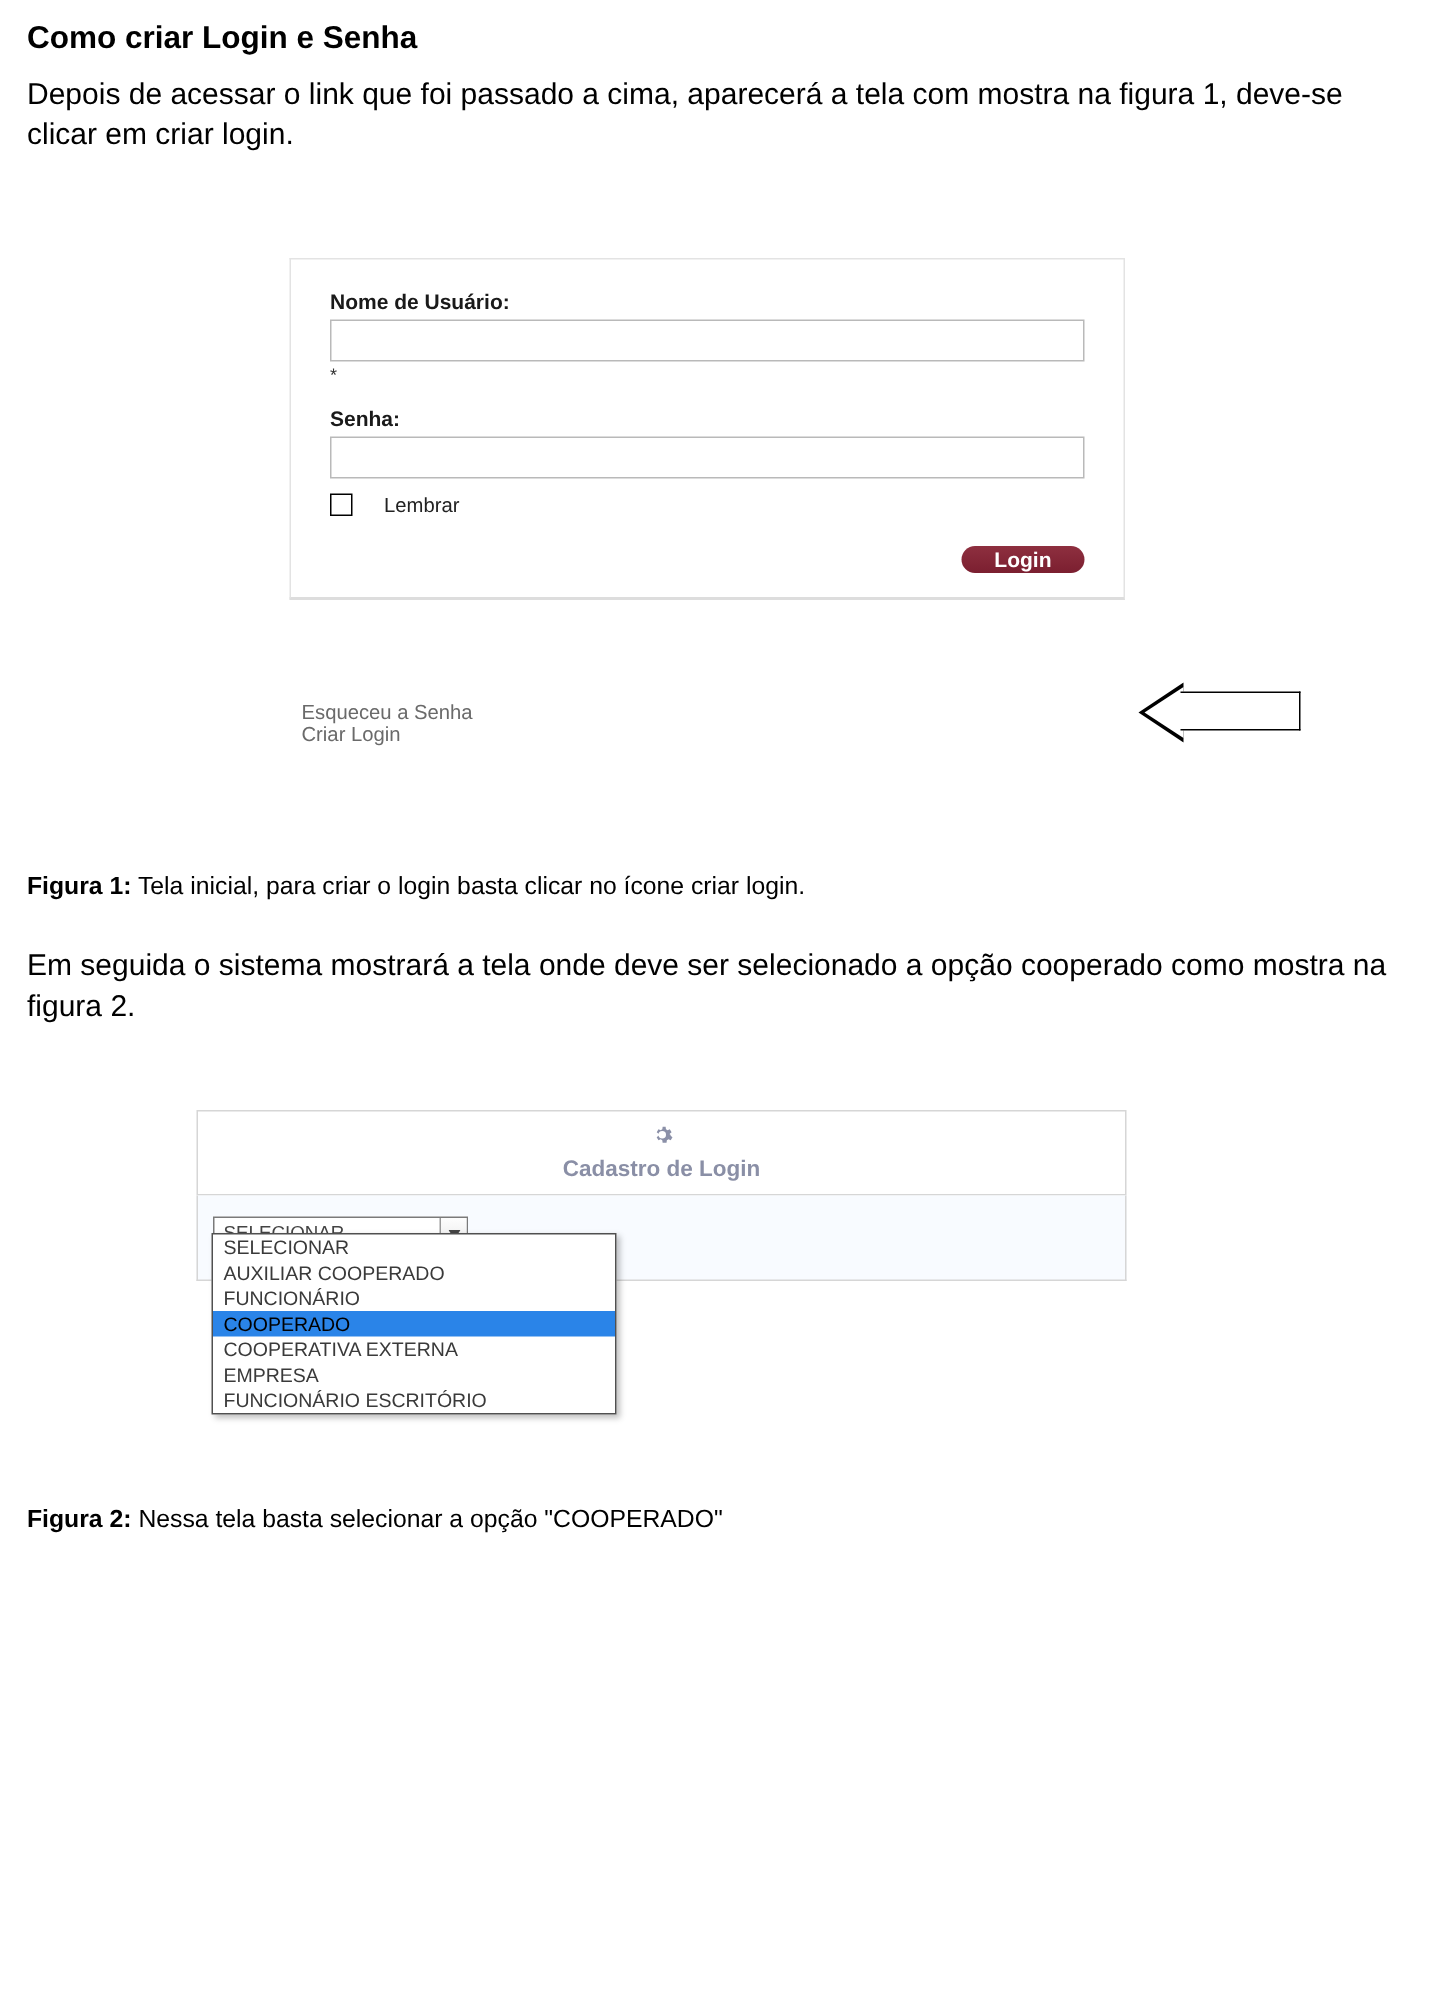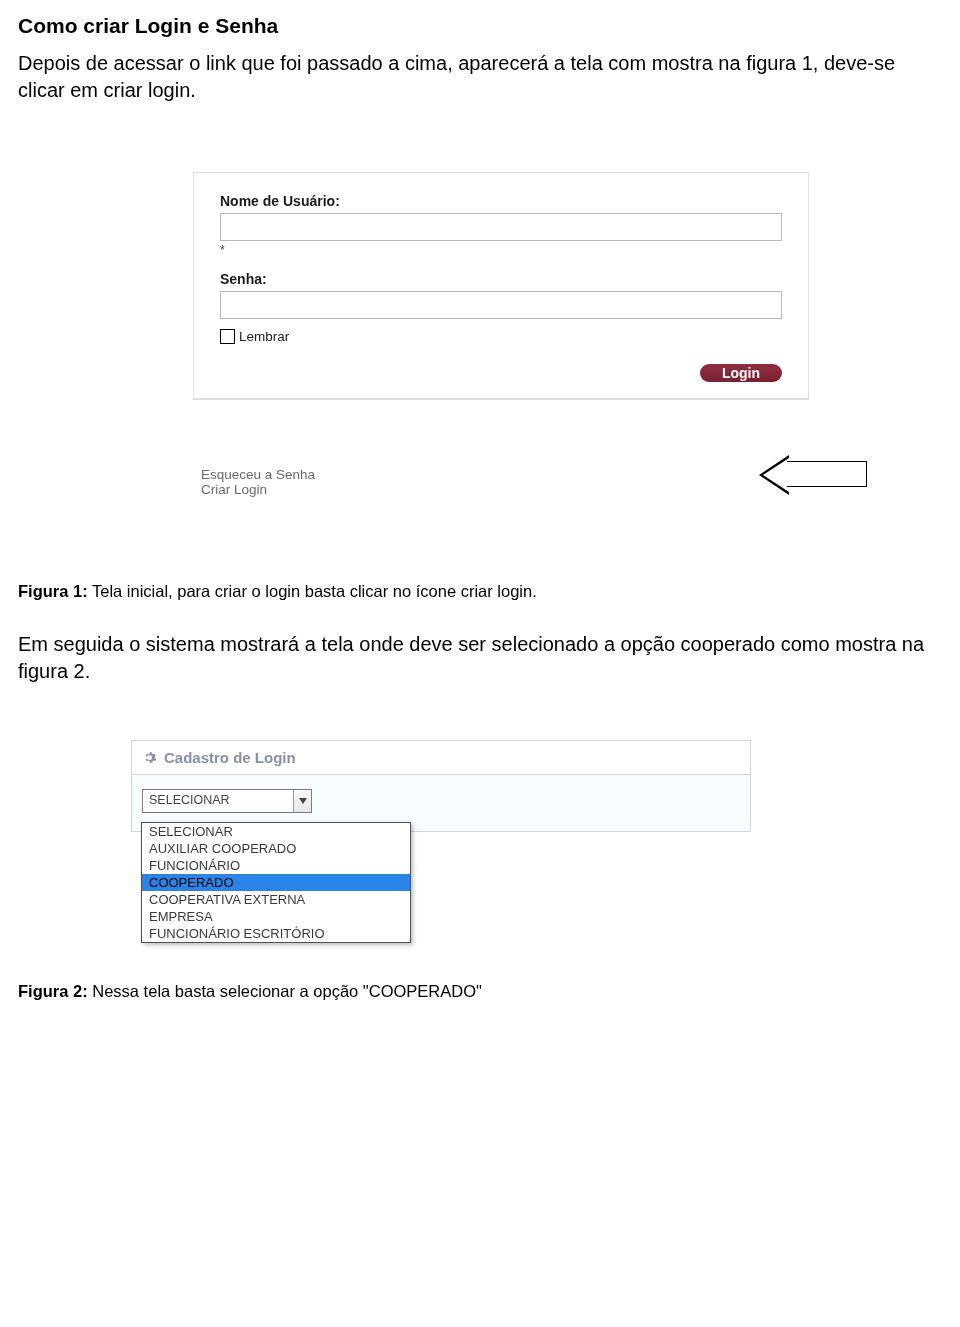--- a/index.html
+++ b/index.html
@@ -31,21 +31,21 @@
     position: relative;
     width: 630px;
     height: 430px;
     background: #fff;
     margin-left: 115px;
   }
   .login-card {
     position: absolute;
     top: 50px;
     left: 60px;
-    width: 616px;
+    width: 557px;
     background: #fff;
     border: 1px solid #e3e3e3;
     border-bottom: 2px solid #ddd;
     padding: 20px 26px 54px 26px;
     font-family: Tahoma, Arial, sans-serif;
   }
   .fld-label {
     font-weight: bold;
     font-size: 14px;
     color: #1a1a1a;
@@ -61,21 +61,21 @@
   .asterisk {
     font-size: 12px;
     color: #333;
     margin-top: -2px;
     margin-bottom: 14px;
   }
   .remember-row {
     margin-top: 6px;
     display: flex;
     align-items: center;
-    gap: 4px;
+    gap: 21px;
     font-size: 13.5px;
     color: #222;
   }
   .cbx {
     width: 15px;
     height: 15px;
     border: 1.4px solid #000;
     display: inline-block;
   }
   .login-btn {
@@ -153,20 +153,21 @@
     background: #fff;
     padding: 8px 10px;
   }
   .select-title-text {
     color: #8a8fa6;
     font-weight: bold;
     font-size: 15px;
     display: flex;
     align-items: center;
     gap: 7px;
+    flex-direction: column;
   }
   .gear-icon svg { display: block; }
   .select-body {
     border: 1px solid #d6d6d6;
     border-top: none;
     background: #f8fbff;
     padding: 14px 10px 18px 10px;
   }
   .select-box {
     position: relative;

